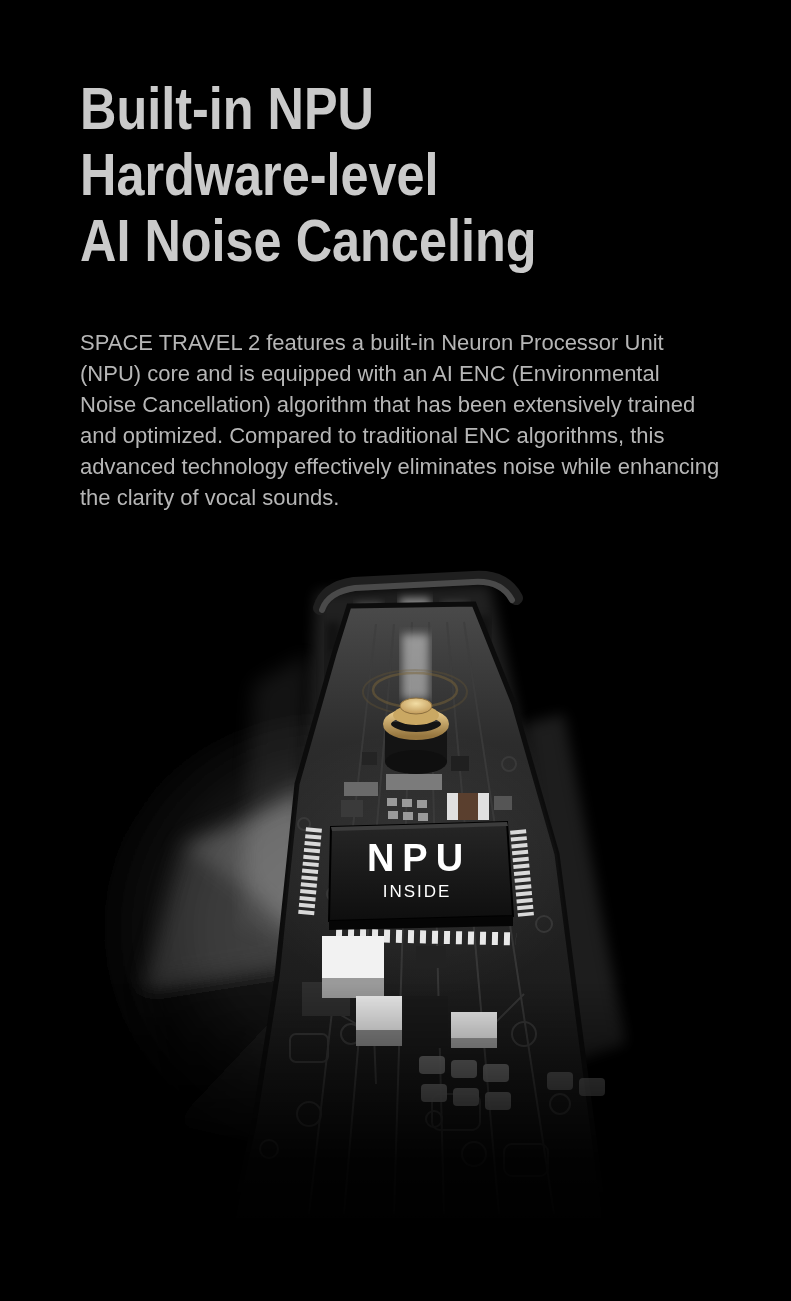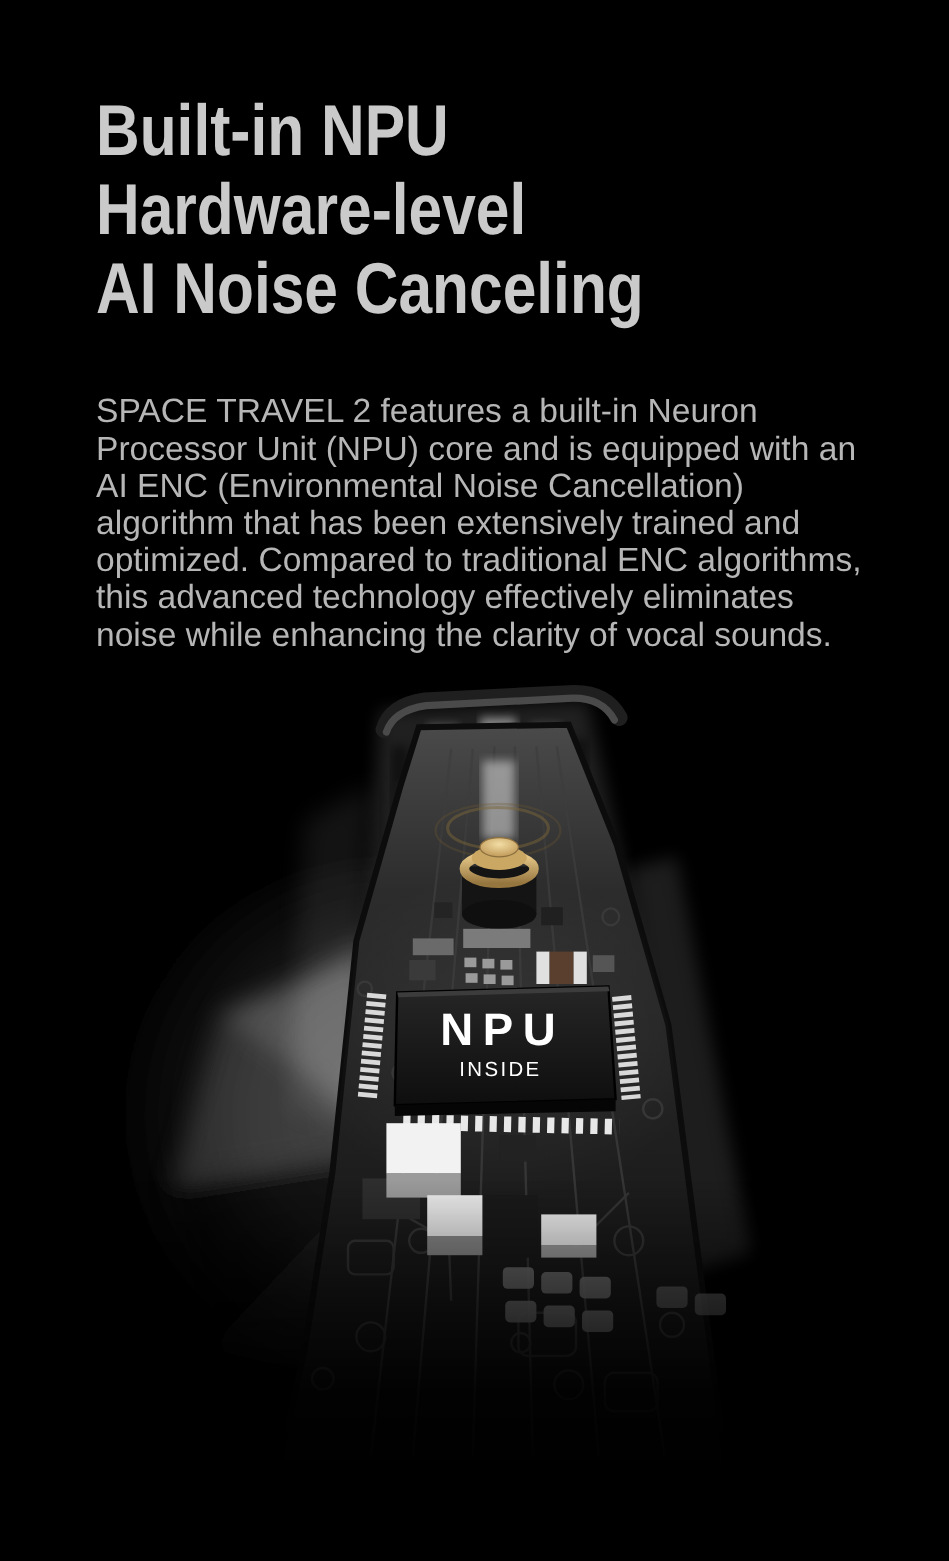--- a/index.html
+++ b/index.html
@@ -22,21 +22,21 @@
     letter-spacing: 0;
     color: var(--heading_text, #cccccc);
     transform: scaleX(0.84);
     transform-origin: left top;
     white-space: nowrap;
   }
   .headline .hl-line { display: block; }
   .description {
     margin: 53px 0 0 80px;
     width: 640px;
-    font-size: 28px;
+    font-size: 22px;
     line-height: 31px;
     font-weight: 400;
     color: var(--body_text, #b9b9b9);
   }
   .product-figure {
     position: absolute;
     left: 0;
     top: 560px;
     width: 755px;
     height: 741px;

